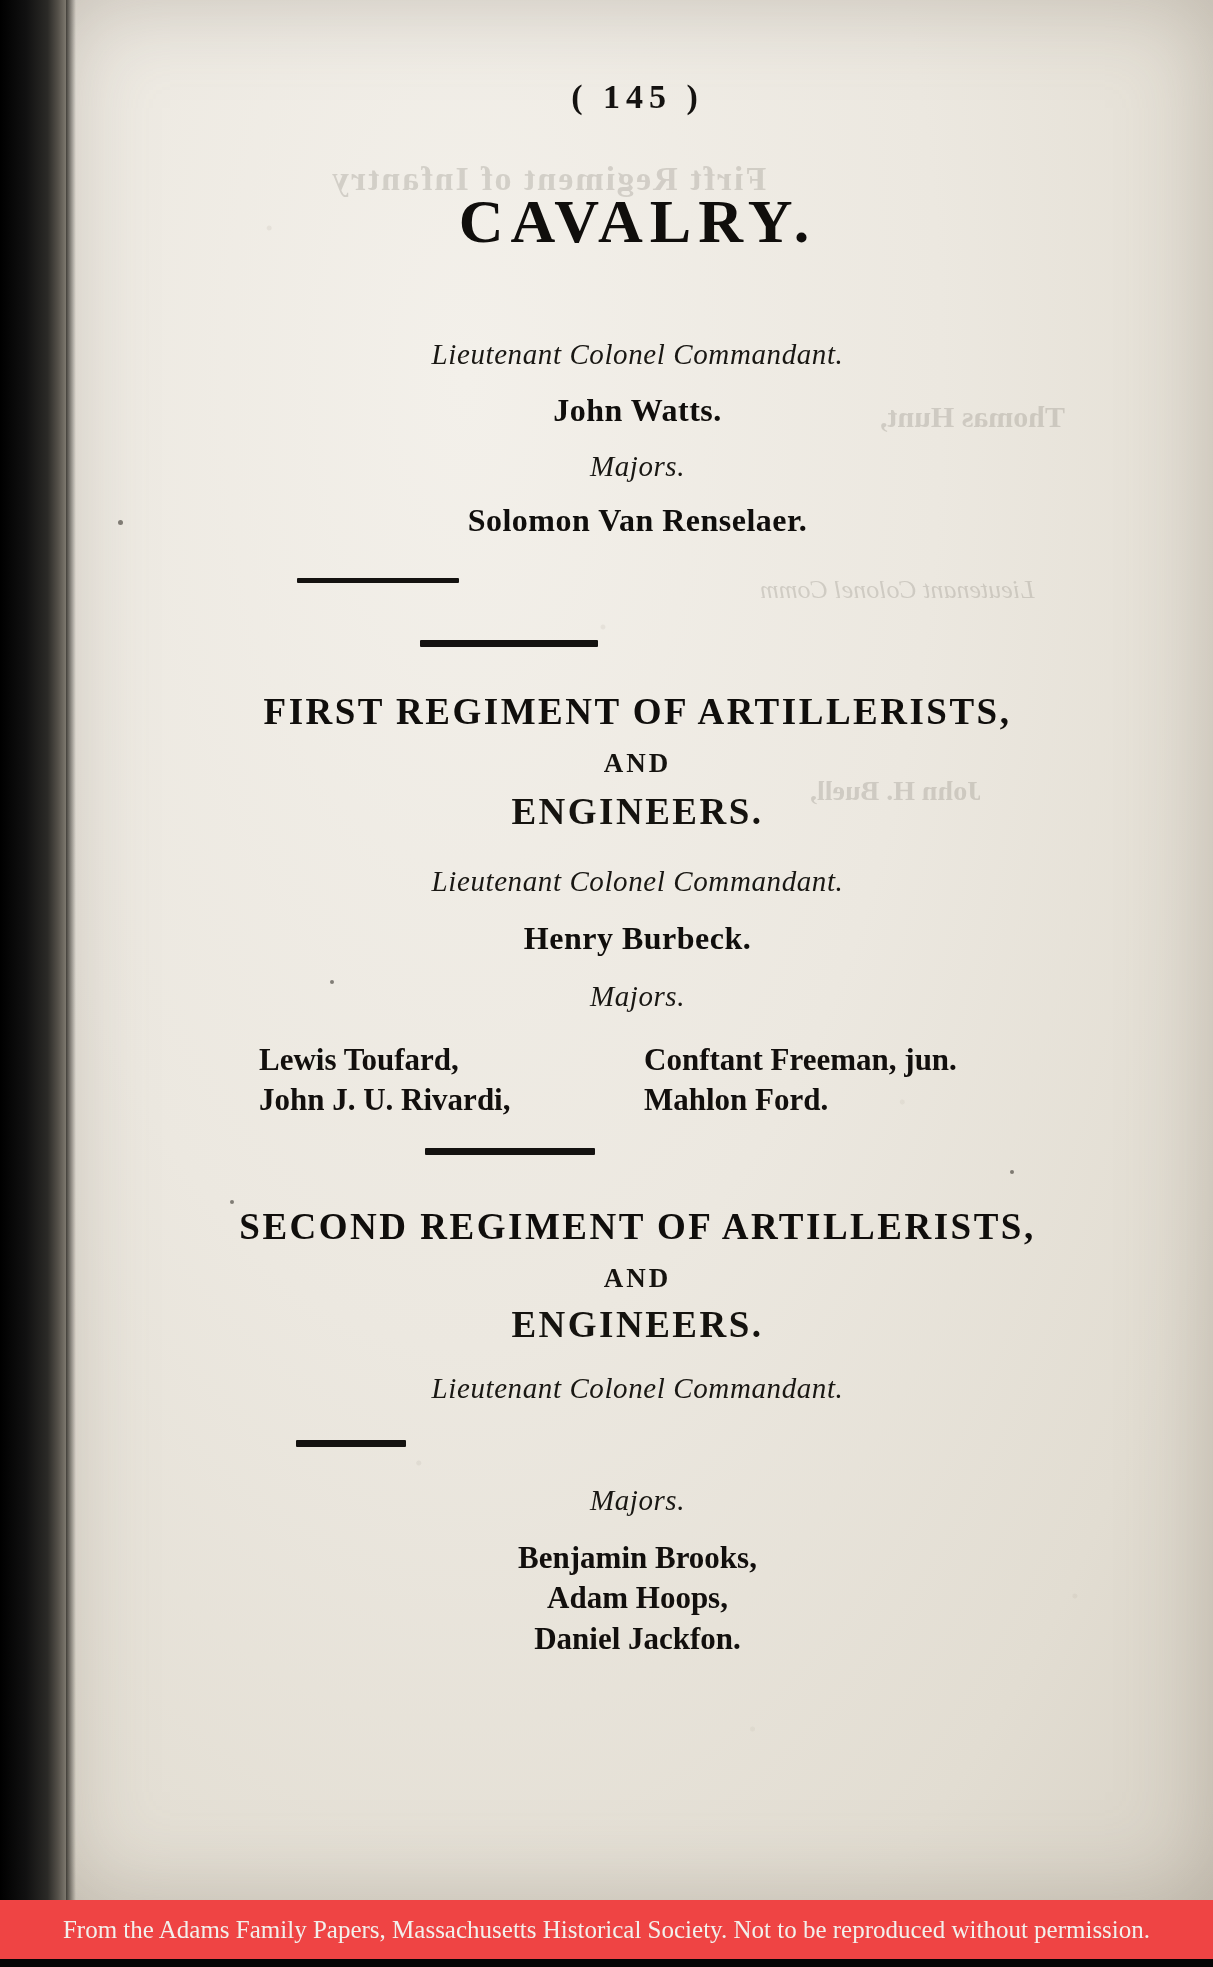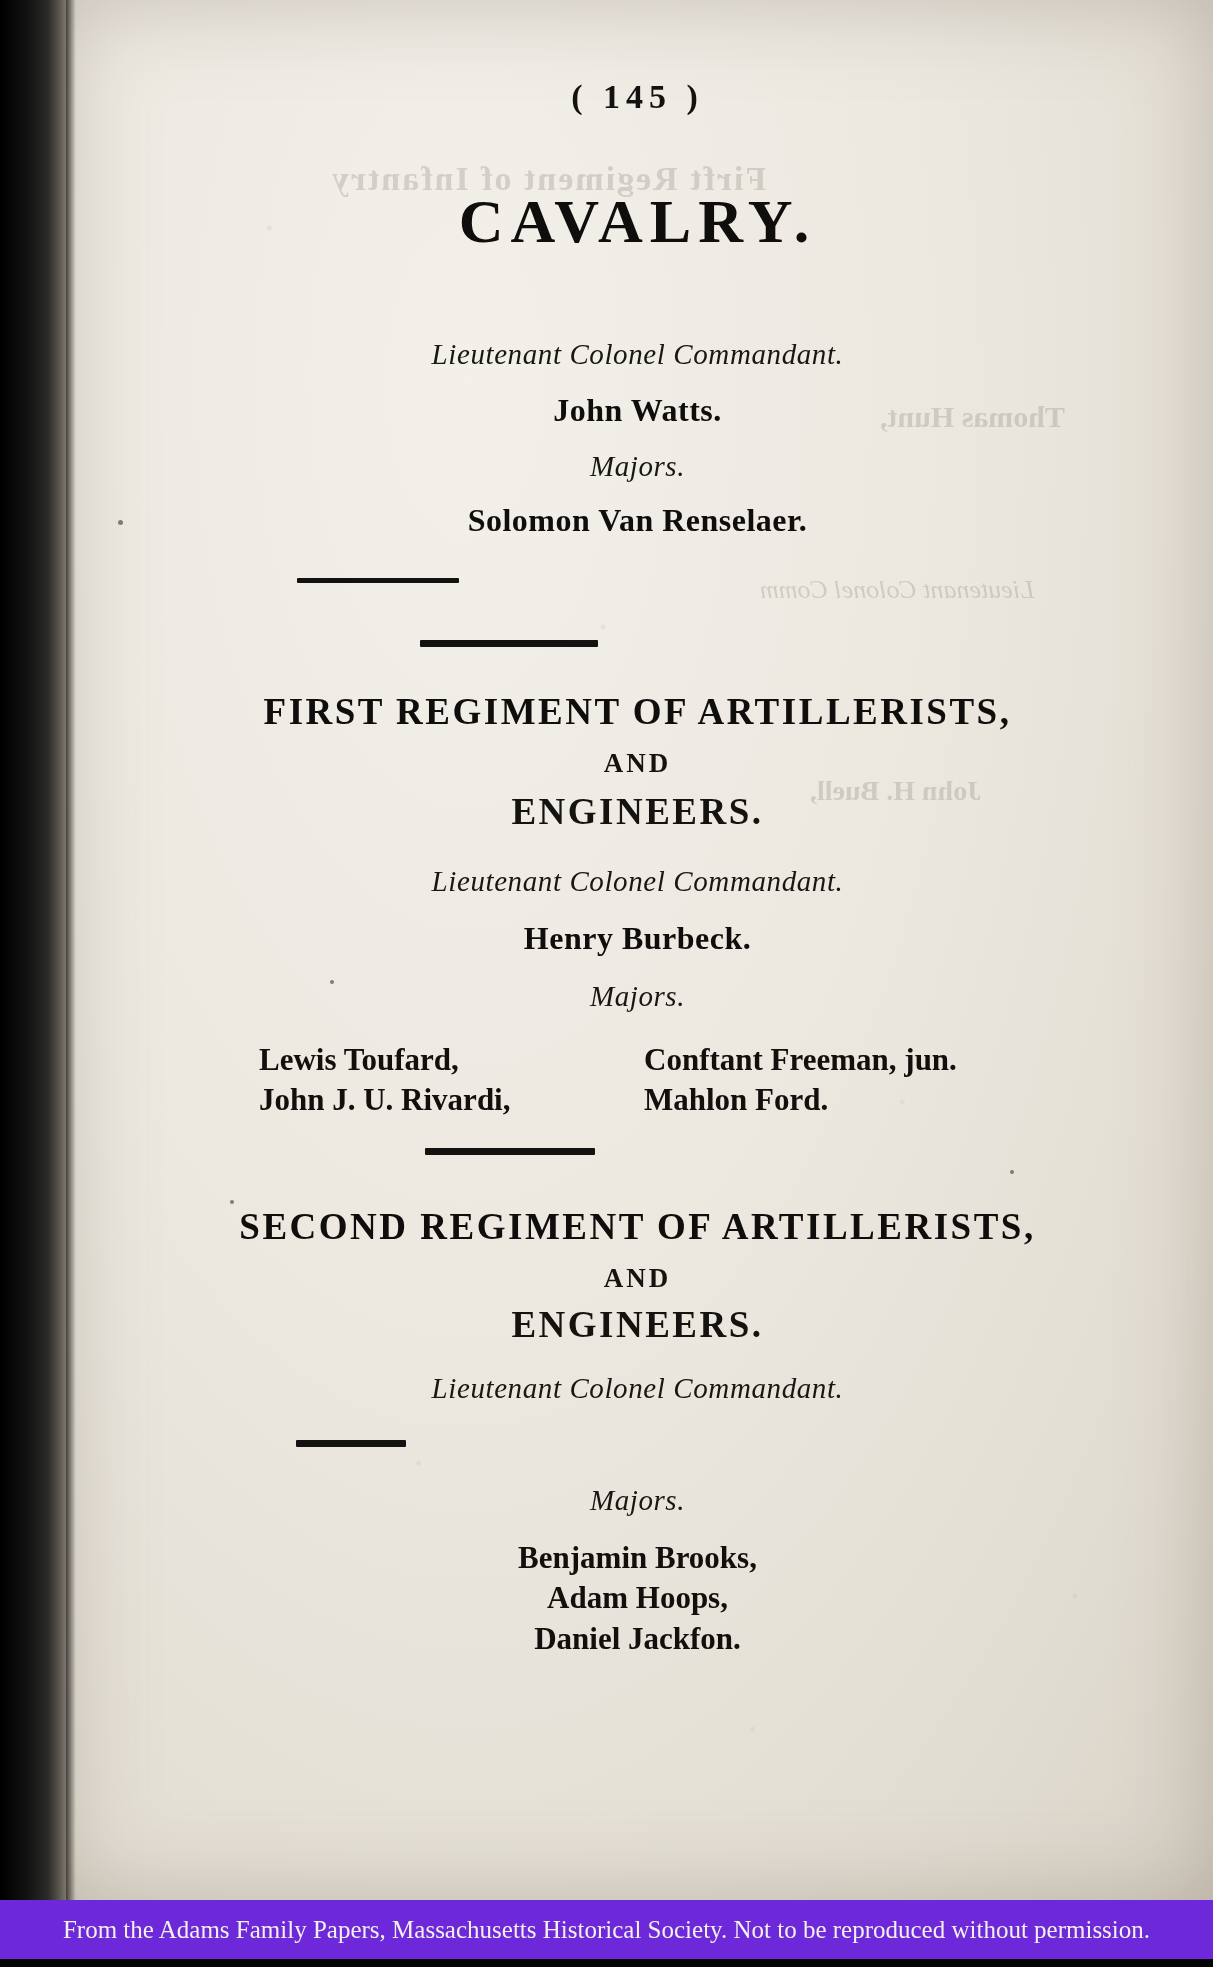--- a/index.html
+++ b/index.html
@@ -174,21 +174,21 @@
     line-height: 1.3;
     color: #120f0d;
   }
 
   .credit-bar {
     position: absolute;
     left: 0;
     top: 1900px;
     width: 1213px;
     height: 59px;
-    background: #6d28d9;
+    background: #ef4444;
     color: #f2f0ec;
     font-family: "Liberation Serif", serif;
     font-size: 25px;
     display: flex;
     align-items: center;
     justify-content: center;
     text-align: center;
   }
 
   

